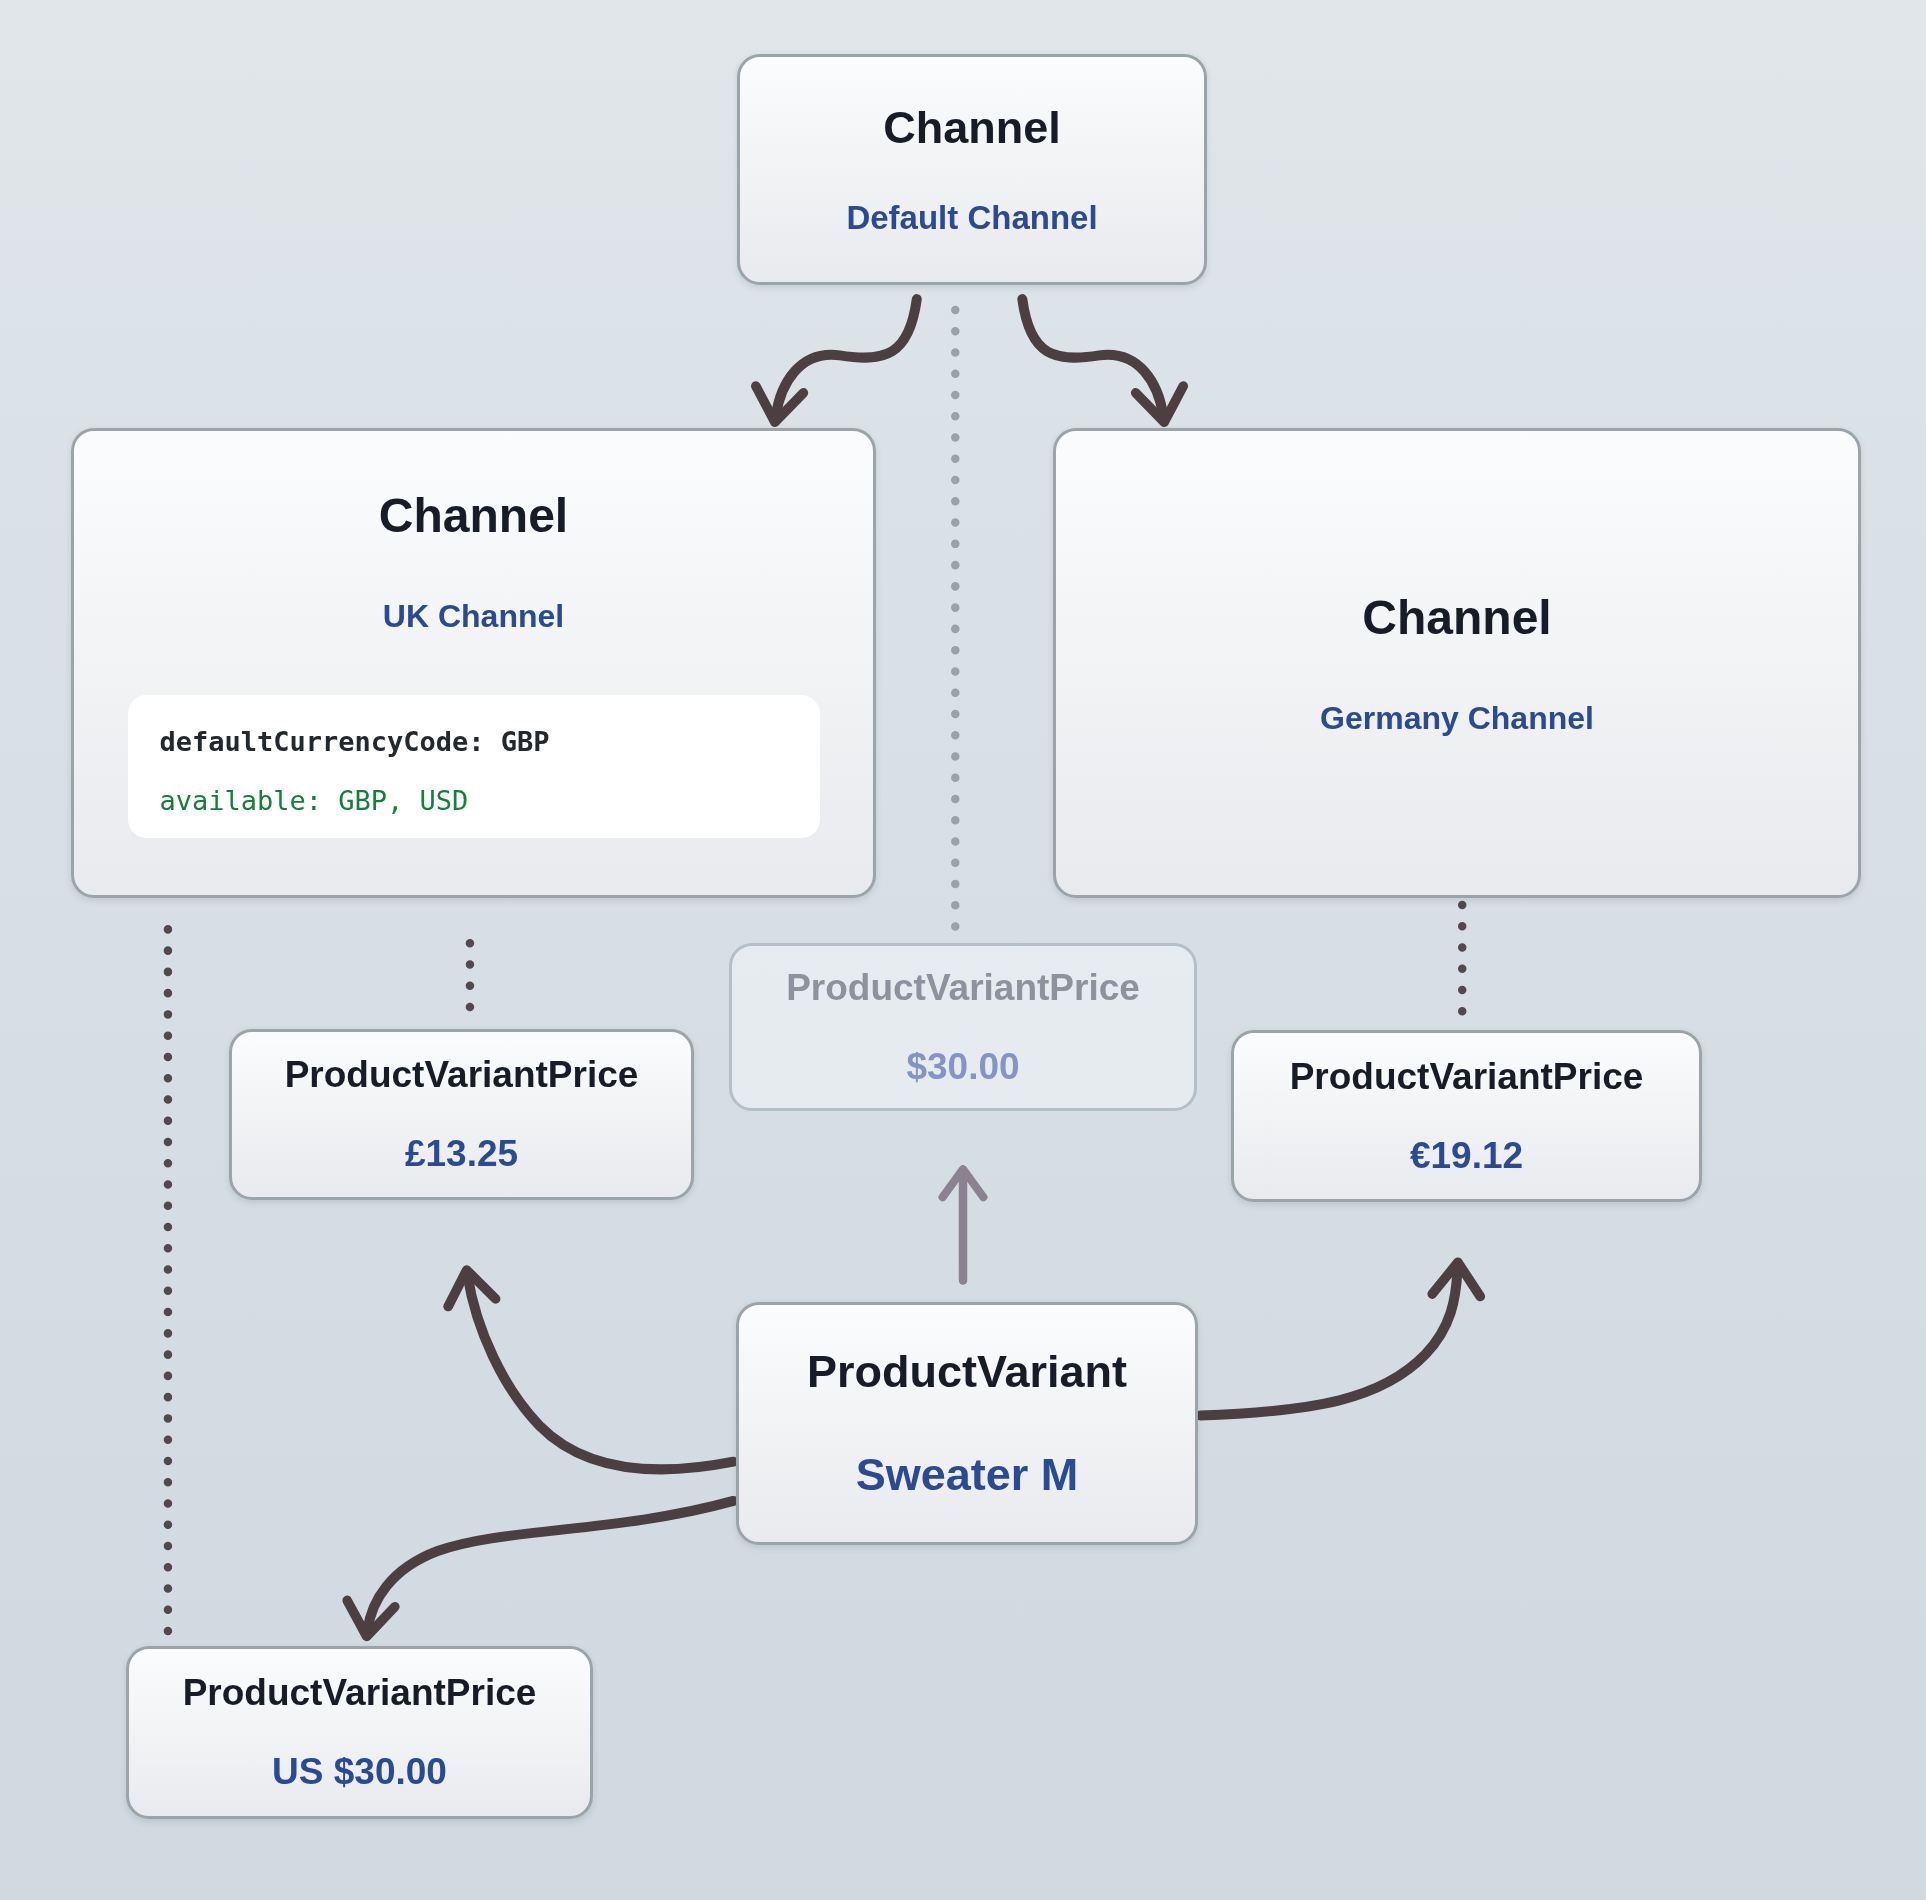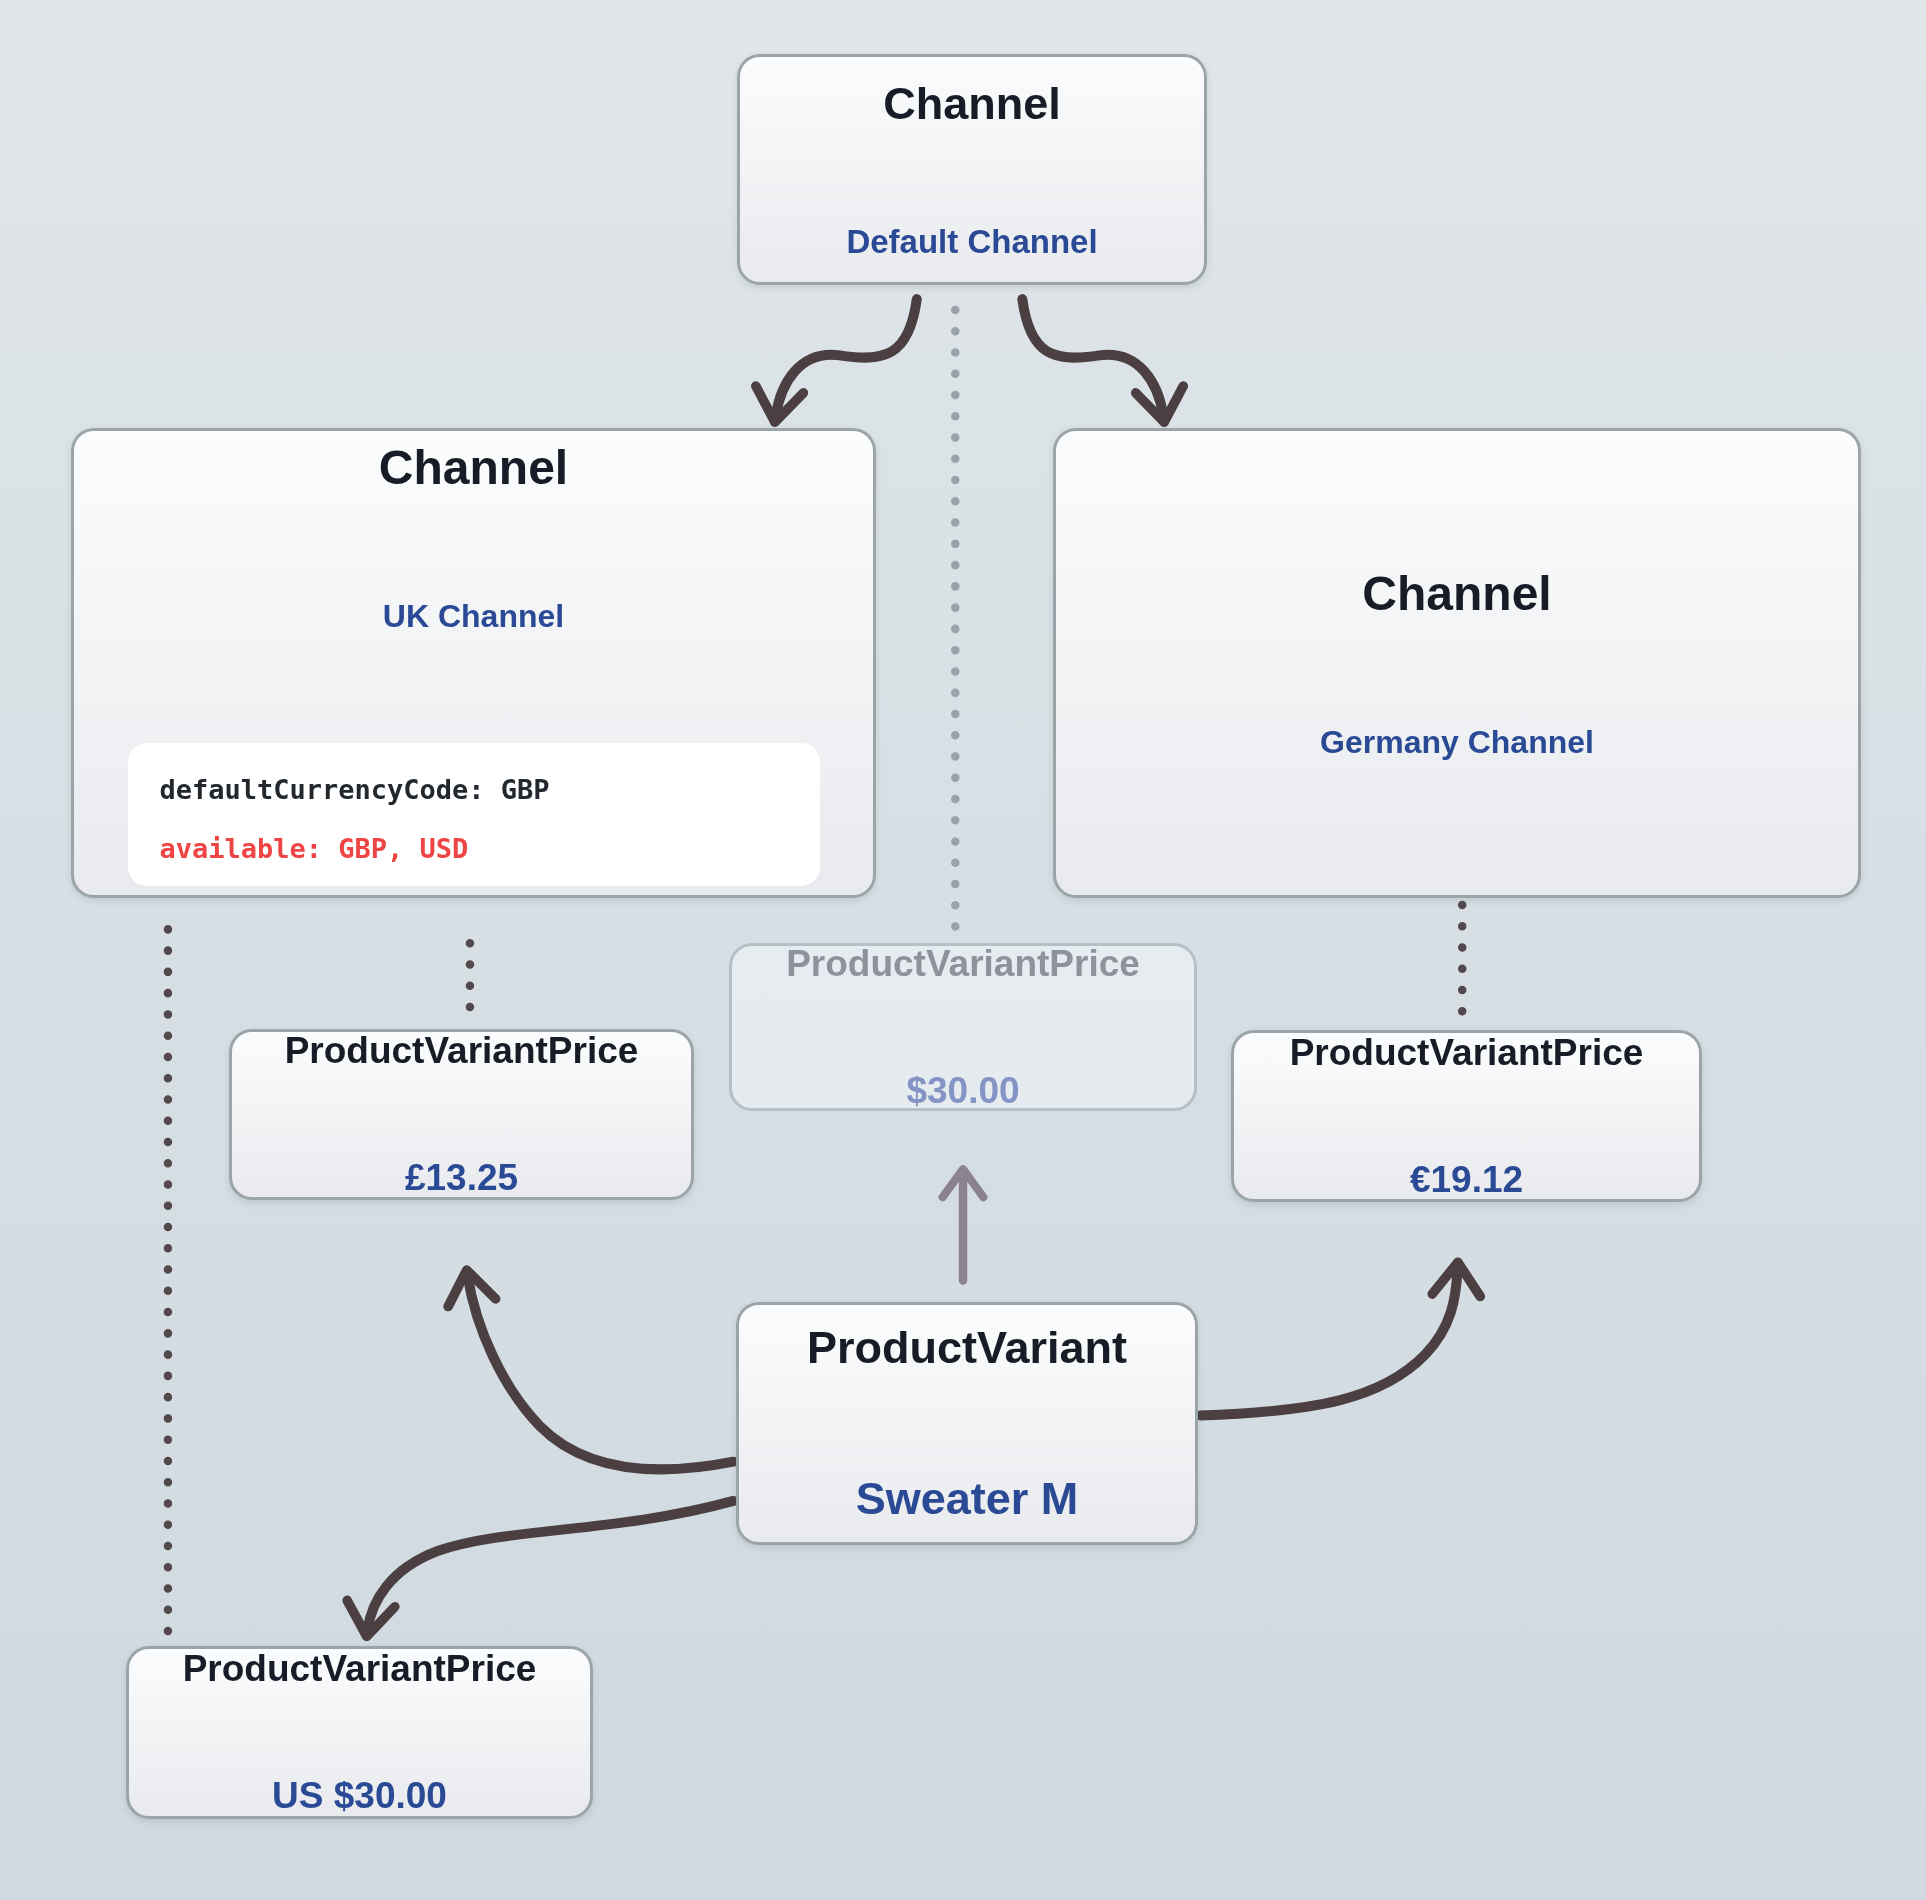--- a/index.html
+++ b/index.html
@@ -15,41 +15,40 @@
   .connectors{position:absolute;left:0;top:0;width:1926px;height:1901px;pointer-events:none;}
   .node{
     position:absolute;
     border:3.9px solid #9aa4a9;
     border-radius:23px;
     background:linear-gradient(180deg,#fbfcfd 0%,#f2f4f6 45%,#e8eaed 100%);
     box-shadow:0 2.3px 6.2px rgba(70,80,90,0.15);
     display:flex;flex-direction:column;align-items:center;justify-content:center;
     box-sizing:border-box;
     text-align:center;
-    gap:48px;
   }
   .node-type{font-weight:bold;color:#171c26;}
   .node-name{font-weight:bold;color:#2a4a96;}
   .channel-box .node-type{font-size:48px;}
   .channel-box .node-name{font-size:32px;margin-top:55px;}
   .top-box .node-type{font-size:45px;}
   .top-box .node-name{font-size:33px;margin-top:45px;}
   .code{
     margin-top:60px;
     width:692px;height:143px;
     box-sizing:border-box;
     background:#ffffff;border-radius:18.5px;
     font-family:"DejaVu Sans Mono", monospace;
     font-size:27px;line-height:59px;
     text-align:left;
     padding:17px 31px 0 32px;
     align-self:center;
   }
   .code .k{color:#23282f;font-weight:bold;}
-  .code .m{color:#ef4444;font-weight:bold;}
+  .code .m{color:#15803d;font-weight:normal;}
   .price-box .node-type{font-size:37px;}
   .price-box .node-name{font-size:37px;margin-top:37px;}
   .pv-box .node-type{font-size:45px;}
   .pv-box .node-name{font-size:45px;margin-top:51px;}
   .faded{
     background:rgba(242,246,248,0.55);
     border-color:#b5bfc7;
     box-shadow:none;
   }
   .faded .node-type{color:#8d939d;}

